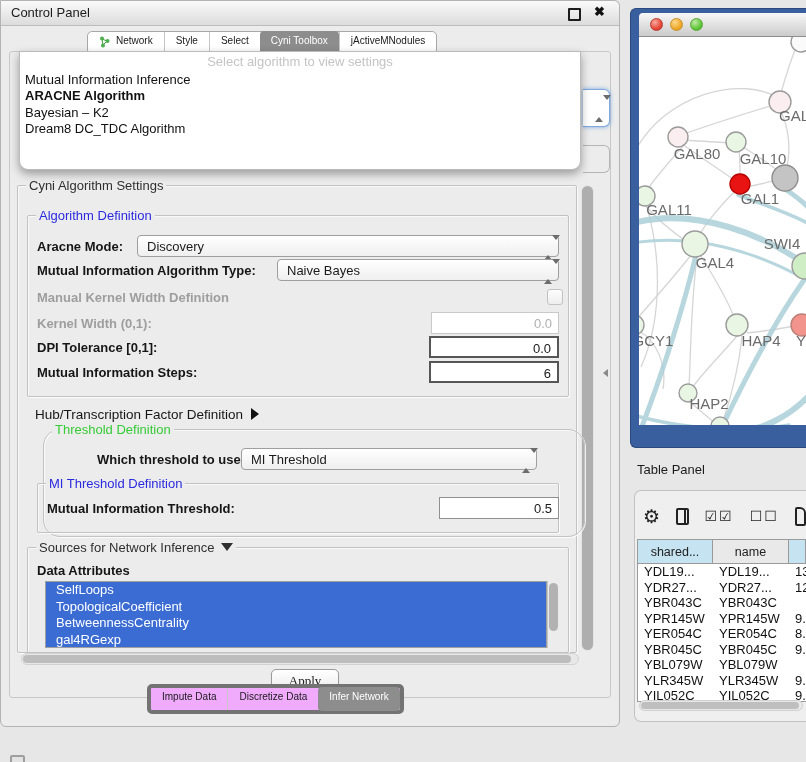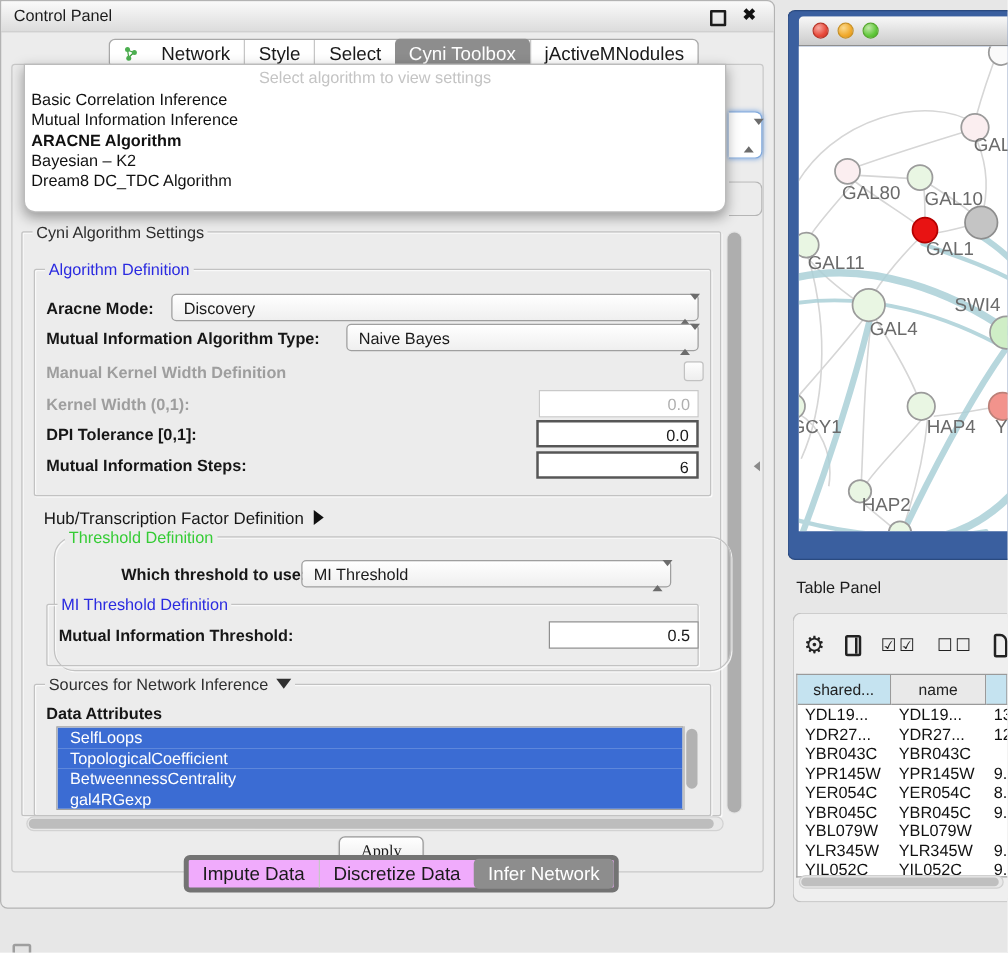--- a/index.html
+++ b/index.html
@@ -9,21 +9,21 @@
   .cp{position:absolute;left:0;top:8;width:620px;height:727px;background:#ececec;
       border:1px solid #b3b3b3;border-radius:0 6px 6px 6px;box-sizing:border-box;}
   .cp-titlebar{position:absolute;left:0;top:0;width:100%;height:24px;
       background:linear-gradient(#fafafa,#dcdcdc);border-bottom:1px solid #bdbdbd;
       border-radius:0 6px 0 0;}
   .cp-title{position:absolute;left:10px;top:4px;font-size:13px;color:#1c1c1c;}
   .float-btn{position:absolute;right:38px;top:7px;width:9px;height:9px;border:2px solid #1c1c1c;border-radius:1px;}
   .close-btn{position:absolute;right:14px;top:3px;font-size:13px;font-weight:bold;color:#111;}
   .cp-tabs{position:absolute;left:86px;top:30px;height:22px;display:flex;background:#fff;
       border:1px solid #a8a8a8;border-radius:5px;overflow:visible;}
-  .tab{font-size:15px;padding:3px 11px 0 11px;border-left:1px solid #c6c6c6;display:flex;gap:19px;align-items:flex-start;}
+  .tab{font-size:10px;padding:3px 11px 0 11px;border-left:1px solid #c6c6c6;display:flex;gap:6px;align-items:flex-start;}
   .tab:first-child{border-left:none;}
   .tab.sel{background:#8d8d8d;color:#fff;border-radius:4px;margin:-1px 0;padding-top:4px;border-left:none;}
   .tabicon{margin-top:1px;}
   .cp-main{position:absolute;left:8px;top:50px;width:602px;height:647px;background:#ececec;
       border:1px solid #c8c8c8;border-radius:3px;box-sizing:border-box;}
   
   .group{position:absolute;border:1px solid #c2c2c2;border-radius:2px;
       box-shadow:inset 1px 1px 0 rgba(255,255,255,.7),1px 1px 0 rgba(255,255,255,.8);}
   .gtitle{position:absolute;top:-8px;left:8px;background:#ececec;padding:0 3px;font-size:13px;}
   .gtitle.dark{color:#2f2f2f;}
@@ -152,21 +152,20 @@
     <div class="cp-main"></div>
 
     <div class="combo-stub">
       <span class="spin" style="top:10px;"><span class="u"></span><span class="d"></span></span>
     </div>
     <div class="group-stub"></div>
 
     <div class="popup">
       <div class="popup-prompt">Select algorithm to view settings</div>
       <div id="dd-items">
-          <div class="dd-item">Basic Correlation Inference</div>
           <div class="dd-item">Mutual Information Inference</div>
           <div class="dd-item bold">ARACNE Algorithm</div>
           <div class="dd-item">Bayesian – K2</div>
           <div class="dd-item">Dream8 DC_TDC Algorithm</div>
         </div>
     </div>
 
     <div class="group" style="left:16px;top:184px;width:558px;height:466px;">
       <span class="gtitle dark">Cyni Algorithm Settings</span>
     </div>

